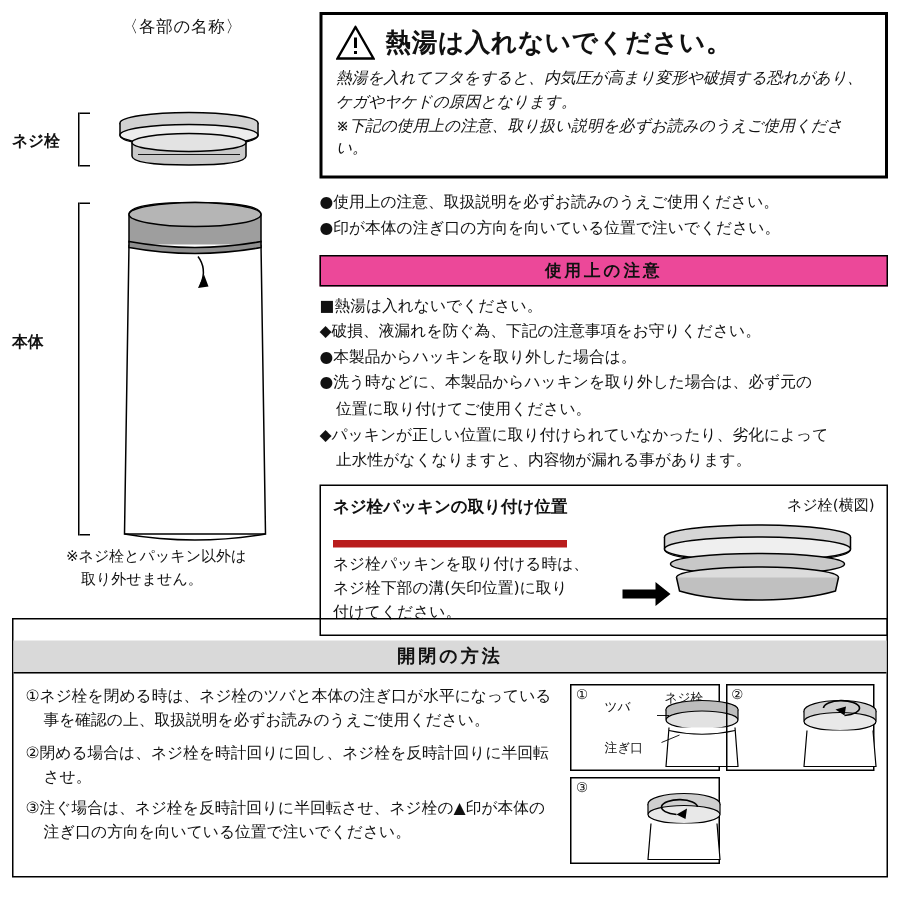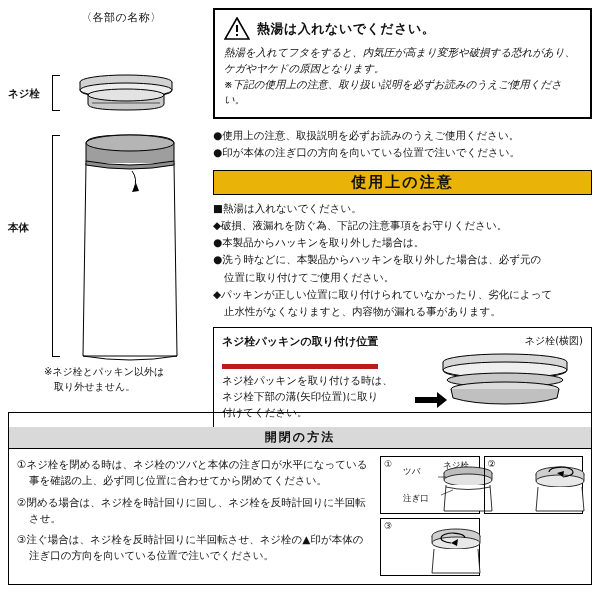--- a/index.html
+++ b/index.html
@@ -32,30 +32,30 @@
 
   .cap-wrap{position:absolute;left:62px;top:42px;width:112px;height:40px;}
   .body-wrap{position:absolute;left:62px;top:100px;width:120px;height:230px;}
 
   .footnote{font-size:10px;line-height:1.45;margin:4px 0 0 36px;}
 
   
   .warn-box{border:2px solid #000;padding:7px 9px 9px 9px;box-sizing:border-box;}
   .warn-head{display:flex;align-items:center;gap:7px;}
   .warn-head .tri{flex:0 0 auto;}
-  .warn-title{font-size:13px;font-weight:bold;letter-spacing:.5px;}
+  .warn-title{font-size:17px;font-weight:bold;letter-spacing:.5px;}
   .warn-body{font-size:10.5px;line-height:1.5;margin-top:5px;font-style:italic;}
 
   .bullets{font-size:10.5px;line-height:1.55;margin-top:8px;}
   .bullets div{margin-bottom:1px;}
 
   
   .sec-head{
-    background:#eab308;border:1px solid #000;text-align:center;
-    font-size:15px;font-weight:bold;padding:2px 0;margin-top:9px;letter-spacing:2px;
+    background:#ec4899;border:1px solid #000;text-align:center;
+    font-size:11px;font-weight:bold;padding:2px 0;margin-top:9px;letter-spacing:2px;
   }
   .sec-body{font-size:10.5px;line-height:1.55;margin-top:5px;}
   .sec-body div{margin-bottom:1px;}
   .indent{padding-left:11px;}
 
   
   .pack-box{border:1px solid #000;margin-top:8px;padding:6px 8px;display:flex;box-sizing:border-box;}
   .pack-left{width:185px;}
   .pack-title{font-size:11px;font-weight:bold;border-bottom:5px solid #b91c1c;display:inline-block;padding-bottom:15px;margin-bottom:4px;}
   .pack-text{font-size:10.5px;line-height:1.5;}
@@ -174,21 +174,21 @@
         </div>
       </div>
 
     </div>
   </div>
 
   <div class="open-wrap">
     <div class="open-head">開閉の方法</div>
     <div class="open-body">
       <div class="steps">
-        <p>①ネジ栓を閉める時は、ネジ栓のツバと本体の注ぎ口が水平になっている事を確認の上、必ず同じ位置に合わせてから閉めてください。</p>
+        <p>①ネジ栓を閉める時は、ネジ栓のツバと本体の注ぎ口が水平になっている事を確認の上、取扱説明を必ずお読みのうえご使用ください。</p>
         <p>②閉める場合は、ネジ栓を時計回りに回し、ネジ栓を反時計回りに半回転させ。</p>
         <p>③注ぐ場合は、ネジ栓を反時計回りに半回転させ、ネジ栓の▲印が本体の注ぎ口の方向を向いている位置で注いでください。</p>
       </div>
       <div class="figs">
 
         <div class="fig">
           <span class="num">①</span>
           <span class="cap" style="left:22px;top:9px;">ツバ</span>
           <span class="cap" style="left:62px;top:3px;">ネジ栓</span>
           <span class="cap" style="left:22px;top:36px;">注ぎ口</span>

